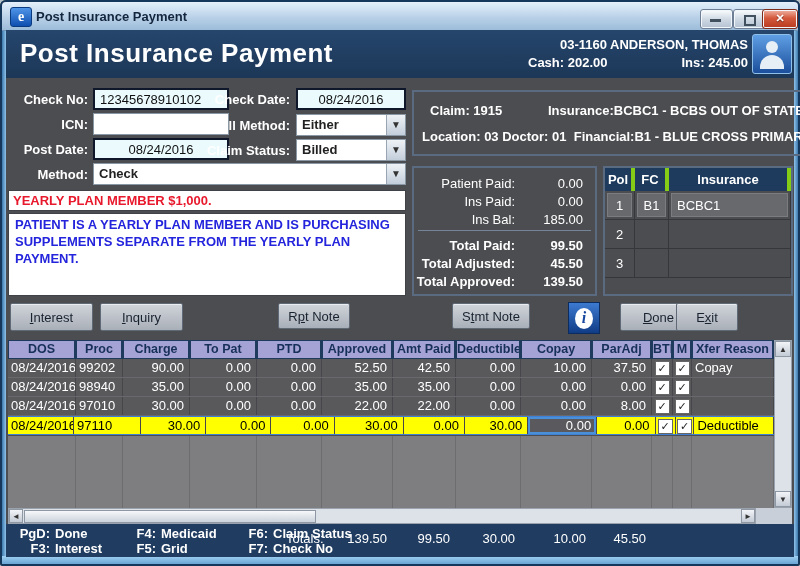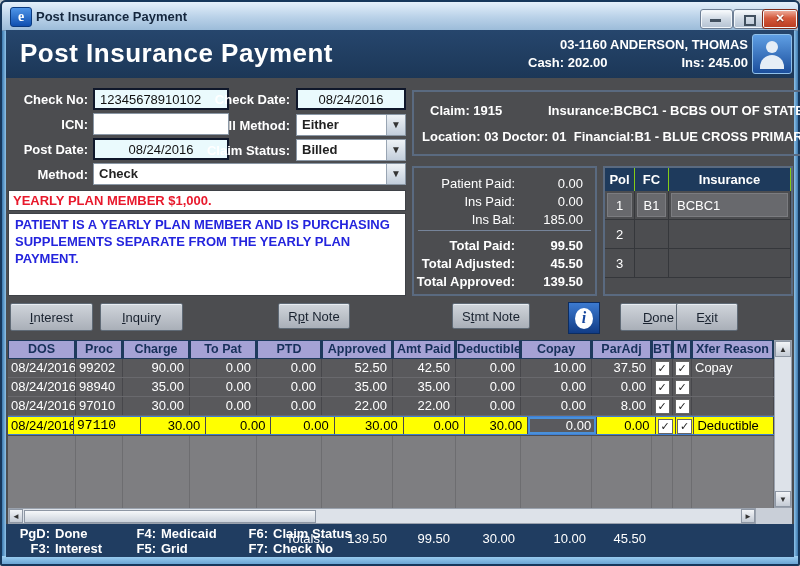--- a/index.html
+++ b/index.html
@@ -49,21 +49,21 @@
   
   .panel{ position:absolute; box-sizing:border-box; border:2px solid #5a6a80; }
   .ciline{ position:absolute; color:#fff; font-size:13px; font-weight:bold; white-space:nowrap; }
   .srow{ display:flex; height:18px; line-height:18px; font-size:13px; color:#fff; padding-right:12px; justify-content:flex-end;gap:8px; }
   .srow .sl{ text-align:right; }
   .srow .sv{ width:60px; text-align:right; }
   .srow.bold{ font-weight:bold; }
   .sdivider{ position:absolute; left:4px; right:4px; top:62px; border-top:1px solid #76849a; }
   
   .phead{ display:flex; height:23px; background:#1e3a5c; color:#fff; font-size:13px; font-weight:bold; }
-  .phcell{ box-sizing:border-box; text-align:center; line-height:23px; border-right:1px solid #84cc16; }
+  .phcell{ box-sizing:border-box; text-align:center; line-height:23px; border-right:4px solid #84cc16; }
   .prow{ display:flex; height:28px; border-bottom:1px solid #35373b; }
   .pcell{ box-sizing:border-box; border-right:1px solid #35373b; color:#fff; font-size:13px;
           display:flex; align-items:center; justify-content:center; }
   .pcell.ins{ justify-content:flex-start; padding-left:8px; }
   .prow.sel .pcell{ background:#68696d; box-shadow:inset 0 0 0 2px #4c4d50, inset 0 0 0 3px #7b7c80; }
   
   .alert-strip{ position:absolute; left:8px; top:190px; width:398px; height:21px; background:#fff;
                 border:1px solid #3f4247; box-sizing:border-box; color:#e8192c; font-size:13px; font-weight:bold;
                 line-height:19px; padding-left:4px; }
   .note-box{ position:absolute; left:8px; top:213px; width:398px; height:83px; background:#fff;
@@ -302,21 +302,21 @@
         <div class="gcell r" style="width: 63px;">22.00</div>
         <div class="gcell r" style="width: 65px;">0.00</div>
         <div class="gcell r" style="width: 71px;">0.00</div>
         <div class="gcell r" style="width: 60px;">8.00</div>
         <div class="gcell c" style="width: 21px;"><span class="cb">✓</span></div>
         <div class="gcell c" style="width: 19px;"><span class="cb">✓</span></div>
         <div class="gcell l" style="width: 82px;"></div>
       </div>
       <div class="grow sel">
         <div class="gcell l" style="width: 68px;">08/24/2016</div>
-        <div class="gcell l" style="width: 69px; font-family: Liberation Mono, monospace;">97110</div>
+        <div class="gcell l" style="width: 69px;">97110</div>
         <div class="gcell r" style="width: 67px;">30.00</div>
         <div class="gcell r" style="width: 67px;">0.00</div>
         <div class="gcell r" style="width: 65px;">0.00</div>
         <div class="gcell r" style="width: 71px;">30.00</div>
         <div class="gcell r" style="width: 63px;">0.00</div>
         <div class="gcell r" style="width: 65px;">30.00</div>
         <div class="gcell r focus" style="width: 71px;">0.00</div>
         <div class="gcell r" style="width: 60px;">0.00</div>
         <div class="gcell c" style="width: 21px;"><span class="cb">✓</span></div>
         <div class="gcell c" style="width: 19px;"><span class="cb">✓</span></div>

